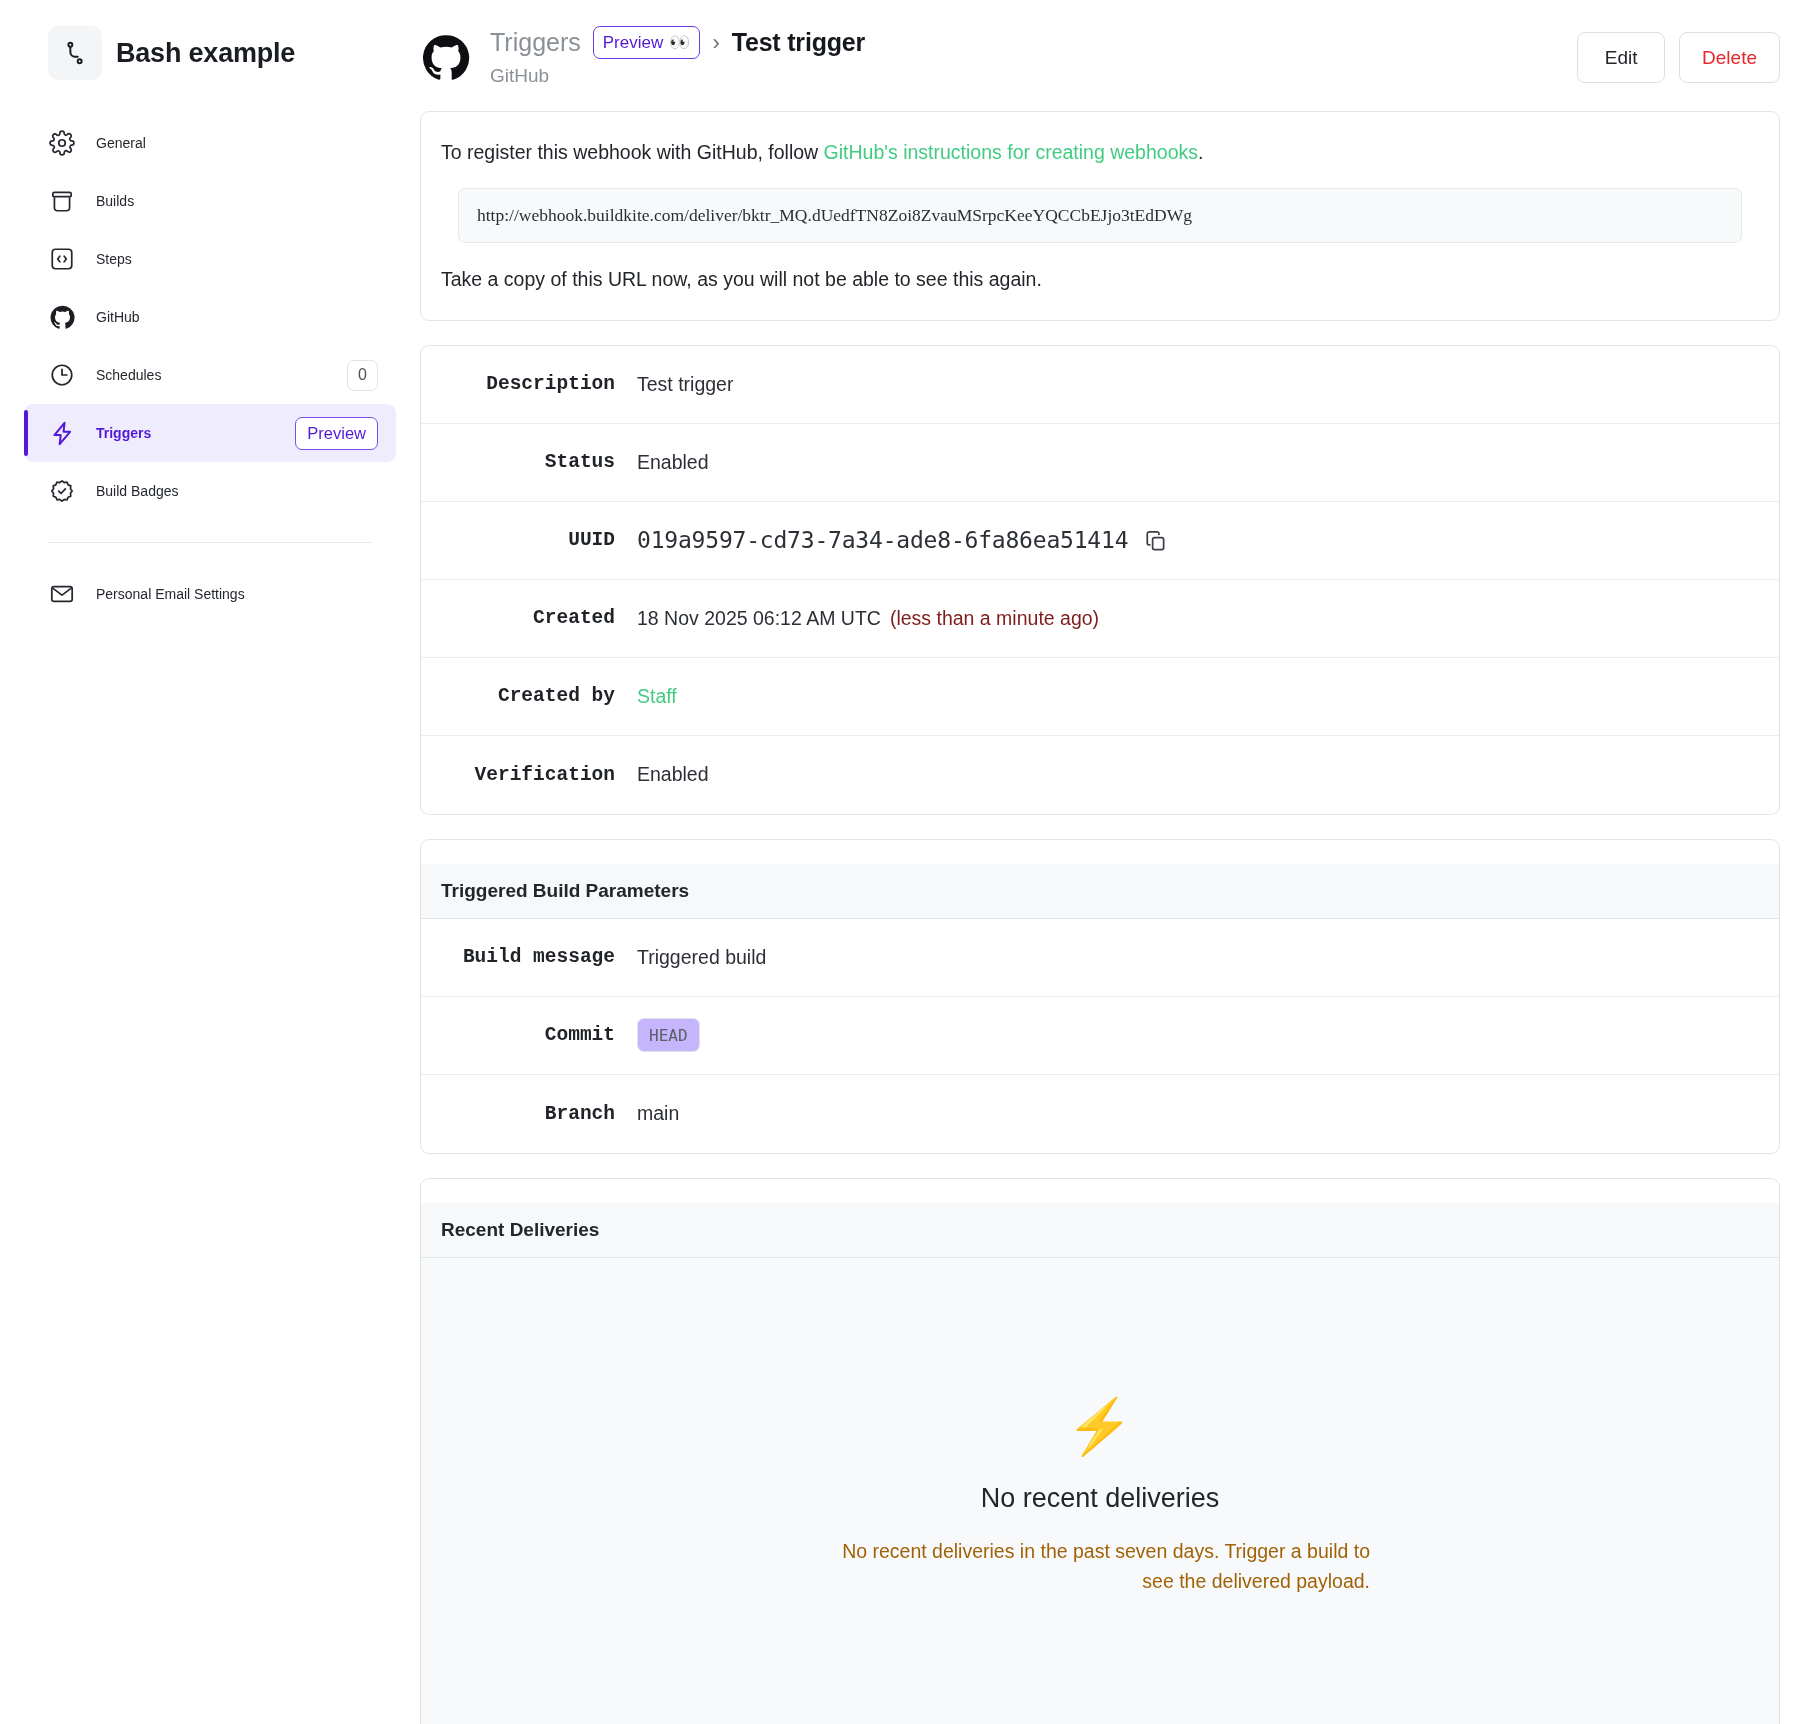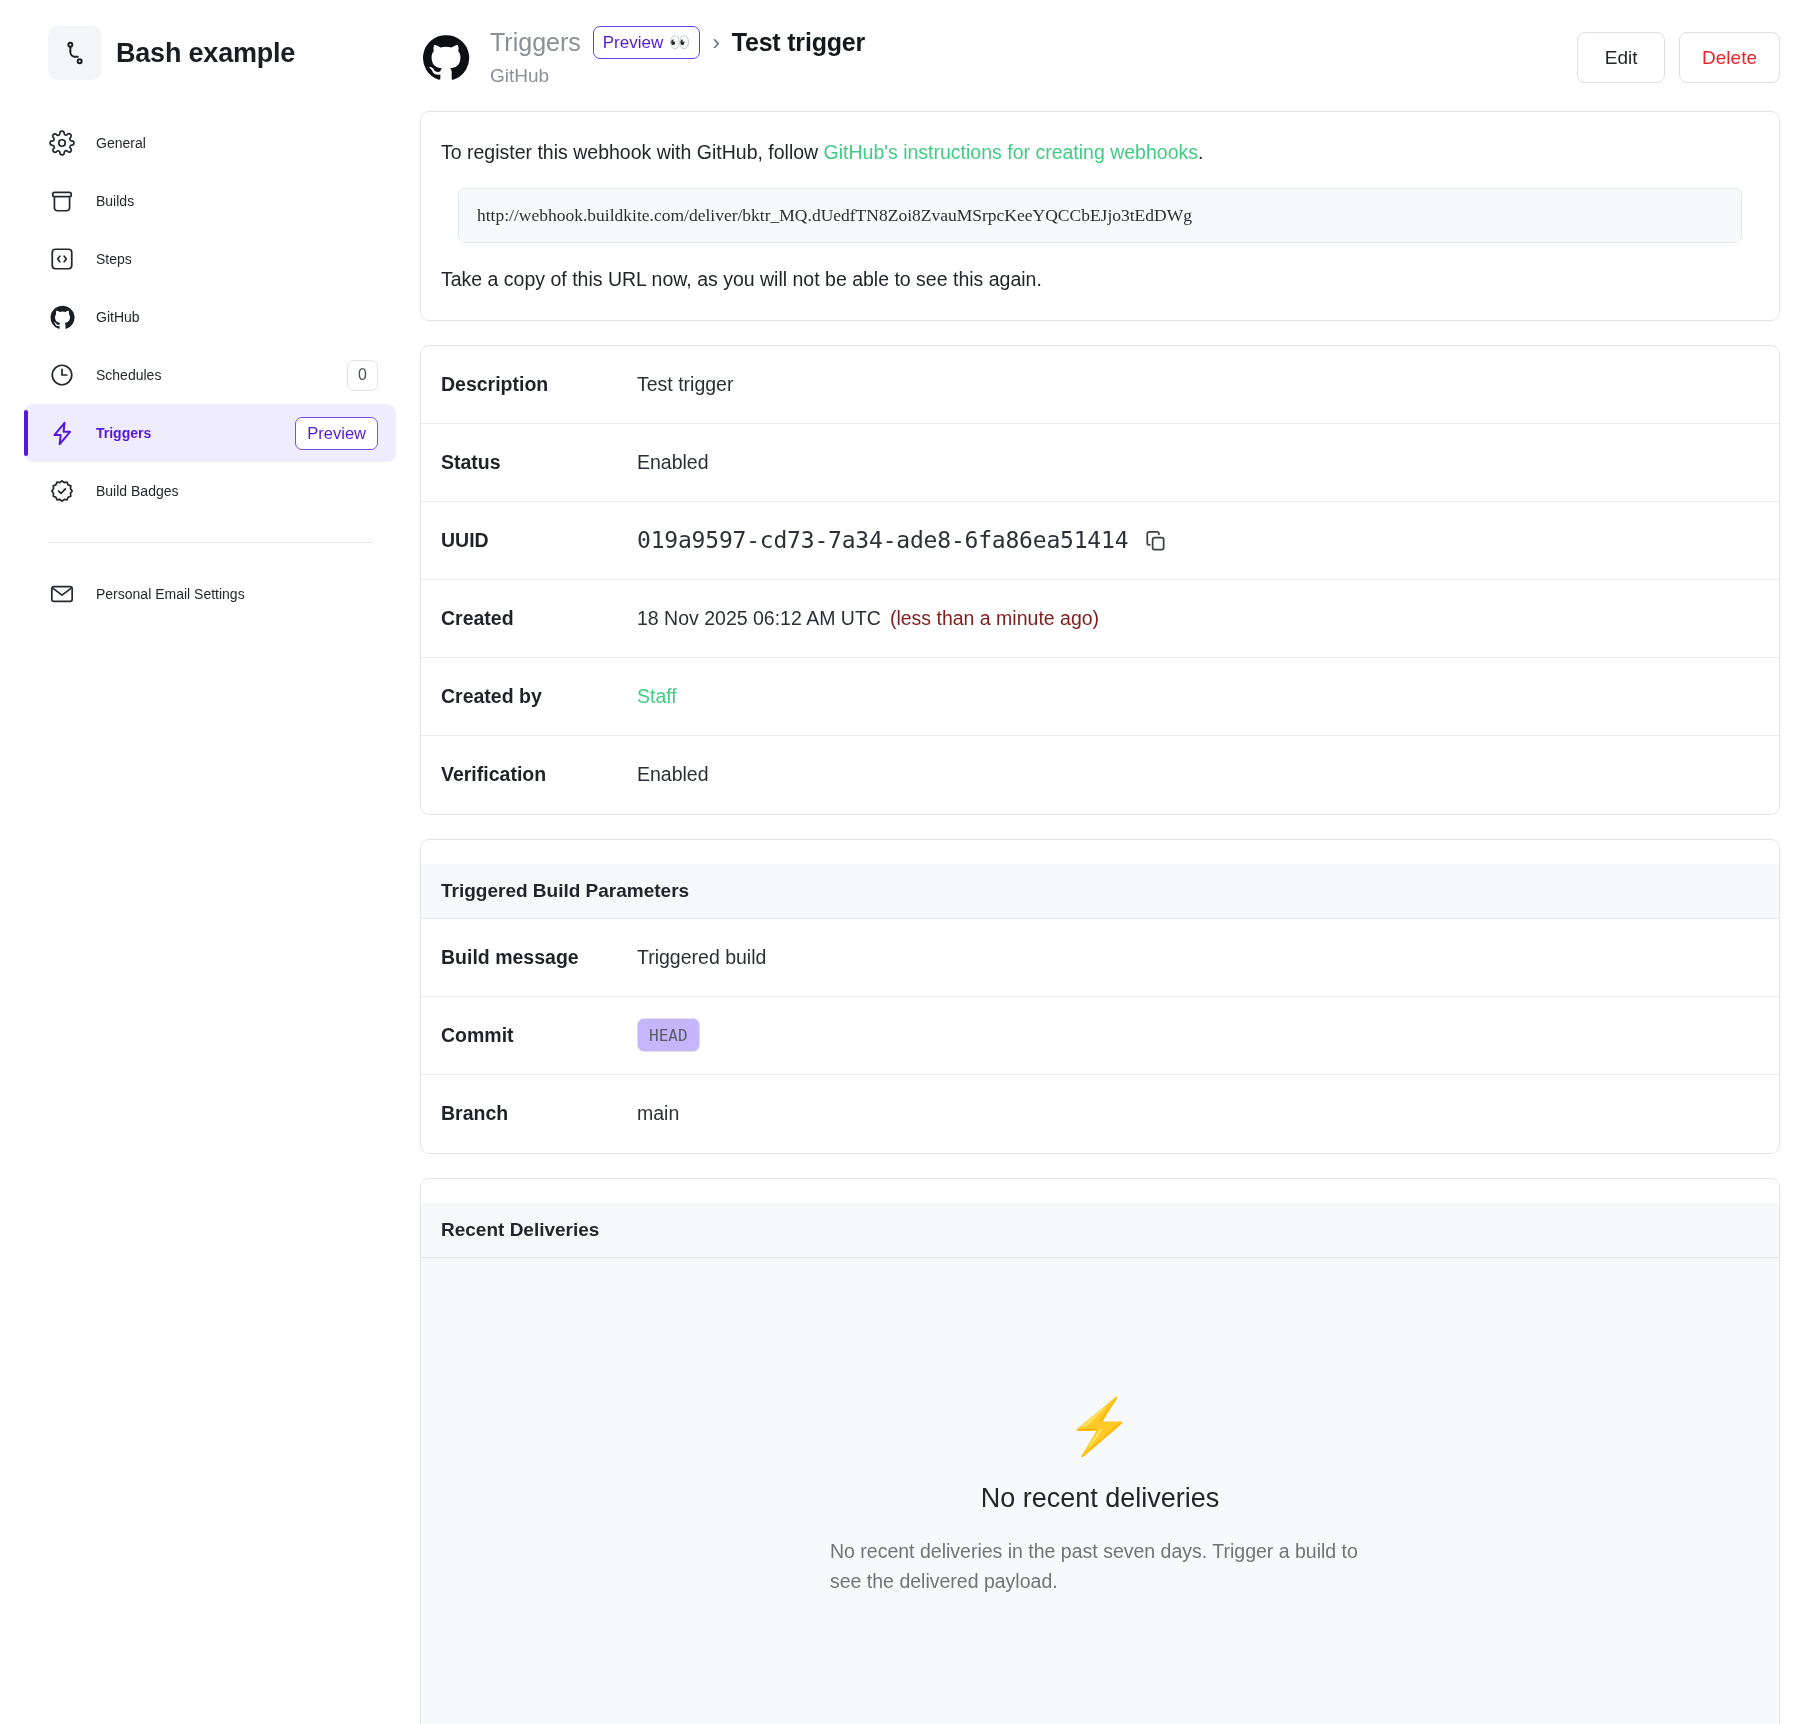--- a/index.html
+++ b/index.html
@@ -91,41 +91,41 @@
   .note a { color: #41cc82; text-decoration: none; }
   .url-box {
     margin: 22px 17px; padding: 16px 18px;
     background: #f8f9fa; border: 1px solid #e4e7ea; border-radius: 7px;
     font-family: Liberation Serif, serif; font-size: 17.5px;
     color: #2a2e33; white-space: nowrap; overflow: hidden;
   }
 
   .row { display: flex; align-items: center; border-bottom: 1px solid #eaecef; min-height: 78px; padding: 0 20px; }
   .row:last-child { border-bottom: none; }
-  .row .k { width: 196px; flex: 0 0 196px; padding-right: 22px;
-            font-size: 19.5px; font-weight: bold; color: #1f2227; }
+  .row .k { width: 196px; flex: 0 0 196px; text-align: right; padding-right: 22px;
+            font-size: 19.5px; font-weight: bold; color: #1f2227; font-family: Liberation Mono, monospace; }
   .row .v { font-size: 19.5px; color: #2c3036; display: flex; align-items: center; gap: 14px; }
   .v .mono { font-family: "DejaVu Sans Mono", monospace; font-size: 23px; letter-spacing: -0.2px; }
   .v .muted { color: #7f1d1d; }
   .v .link-green { color: #41cc82; }
   .copy-btn { background: none; border: none; cursor: pointer; padding: 2px; display: flex; align-items: center; }
   .pill-mono {
     display: inline-flex; align-items: center; height: 34px; padding: 0 11px;
     border: 1px solid #dfe2e6; border-radius: 7px; background: #c4b5fd;
     font-family: "DejaVu Sans Mono", monospace; font-size: 16px; color: #585e66;
   }
 
   .empty {
     background: #f8f9fa; min-height: 480px;
     display: flex; flex-direction: column; align-items: center; justify-content: center;
     padding: 60px 20px;
   }
   .empty .bolt { font-size: 54px; line-height: 1; margin-bottom: 30px; }
   .empty h3 { font-size: 27px; font-weight: normal; color: #22262b; margin-bottom: 22px; }
-  .empty p { font-size: 19.5px; color: #737373; text-align: left; line-height: 1.55; max-width: 540px; }
+  .empty p { font-size: 19.5px; color: #a16207; text-align: right; line-height: 1.55; max-width: 540px; }
 </style>
 </head>
 <body>
 
 <div class="page">
 
   <aside class="sidebar">
 
     <div class="pipeline-head">
       <span class="pipeline-emblem">

